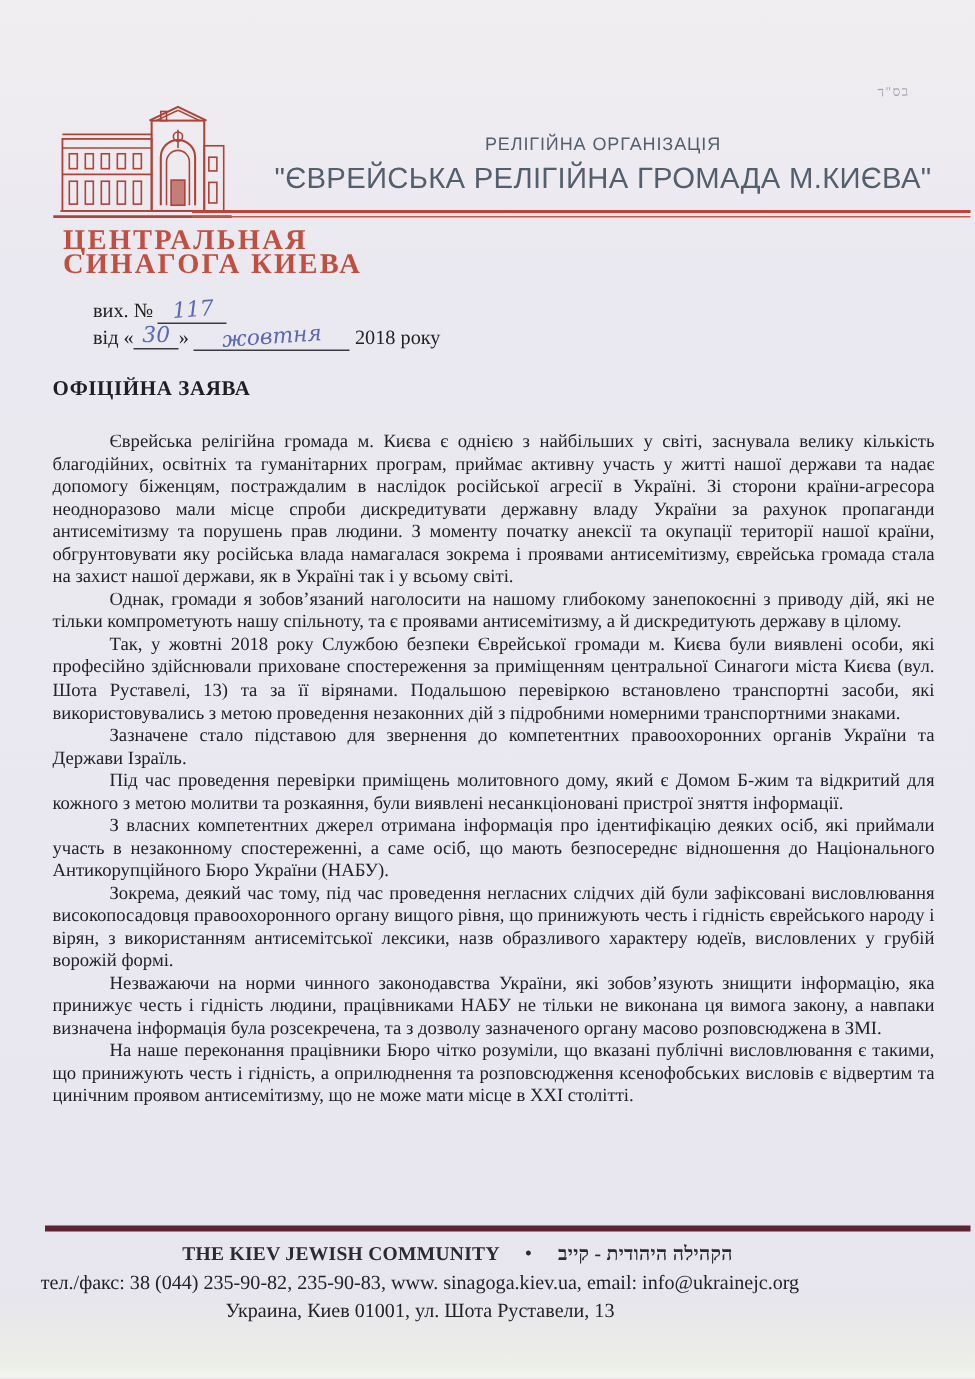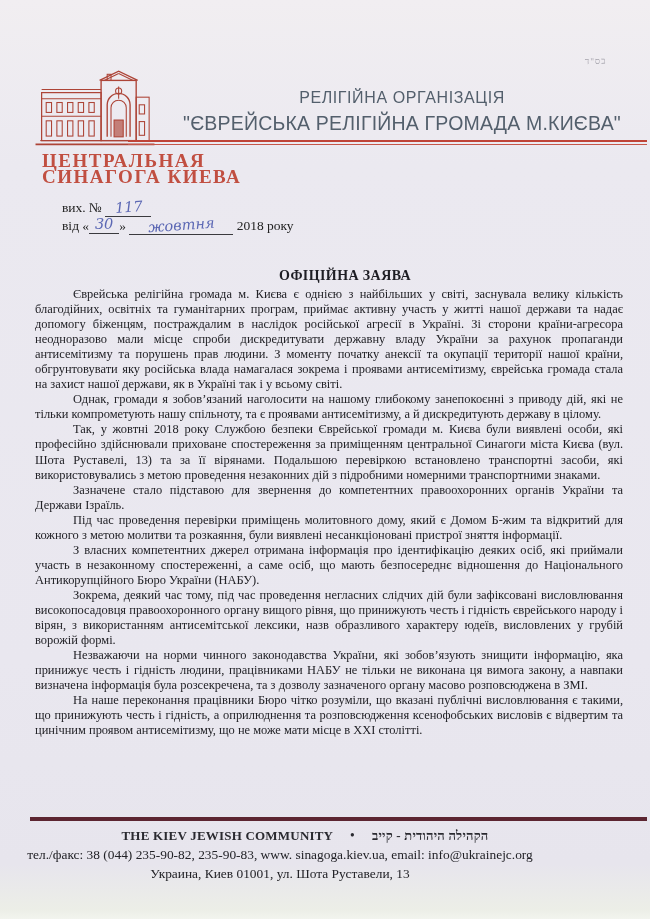--- a/index.html
+++ b/index.html
@@ -25,41 +25,41 @@
   .logo-caption{
     position:absolute;left:42px;top:153px;width:200px;
     font-family:"Liberation Serif",serif;
     color:#c14f41;font-size:19px;font-weight:bold;letter-spacing:1.5px;line-height:15.5px;
   }
   .org-title{
     position:absolute;left:160px;right:6px;top:89px;
     text-align:center;color:#535f6c;
     font-family:"Liberation Sans",sans-serif;
   }
-  .org-title .l1{font-size:16px;letter-spacing:.6px;}
+  .org-title .l1{font-size:12px;letter-spacing:.6px;}
   .org-title .l2{font-size:19.5px;letter-spacing:.2px;margin-top:5px;}
   .rule-double{position:absolute;left:128px;right:3px;top:140px;}
   .rule-double .thick{height:2.4px;background:#bf4337;}
   .rule-double .thin{height:1.1px;background:#c5564a;margin-top:1.6px;}
   
   .ref{position:absolute;left:62px;top:198px;font-size:13.5px;color:#222;}
   .ref .row{height:18px;white-space:nowrap;}
   .hand{
     font-family:"DejaVu Serif",serif;font-style:italic;
     color:#5c68b4;font-size:14.5px;
   }
   .blank{display:inline-block;border-bottom:1px solid #3a3a3e;text-align:center;vertical-align:bottom;}
   .blank.num{width:46px;transform:translateY(1px);}
   .blank.day{width:30px;}
   .blank.month{width:104px;transform:translateY(1px);}
   .hand.tilt{display:inline-block;transform:rotate(-4deg);}
   
   .doc-title{
-    position:absolute;left:35px;width:588px;top:252px;margin:16px;
-    text-align:center;font-size:14px;font-weight:bold;letter-spacing:.4px;color:#1e1e24;
+    position:absolute;left:35px;width:588px;top:252px;margin:0;
+    font-size:14px;font-weight:bold;letter-spacing:.4px;color:#1e1e24;
   }
   .body-text{
     position:absolute;left:35px;width:588px;top:287px;
     font-size:12.45px;line-height:15.05px;text-align:justify;color:#222227;
   }
   .body-text p{margin:0;text-indent:38px;}
   
   .footer-rule{position:absolute;left:30px;right:3px;top:817px;height:3.6px;background:#5c2531;}
   .community-line{
     position:absolute;left:0;width:610px;top:828px;text-align:center;

